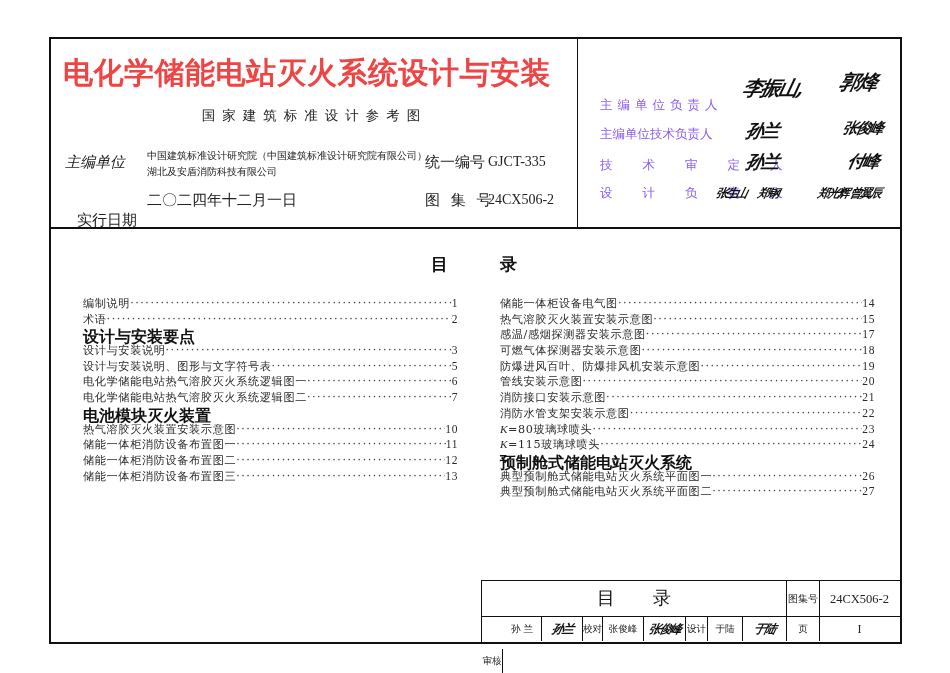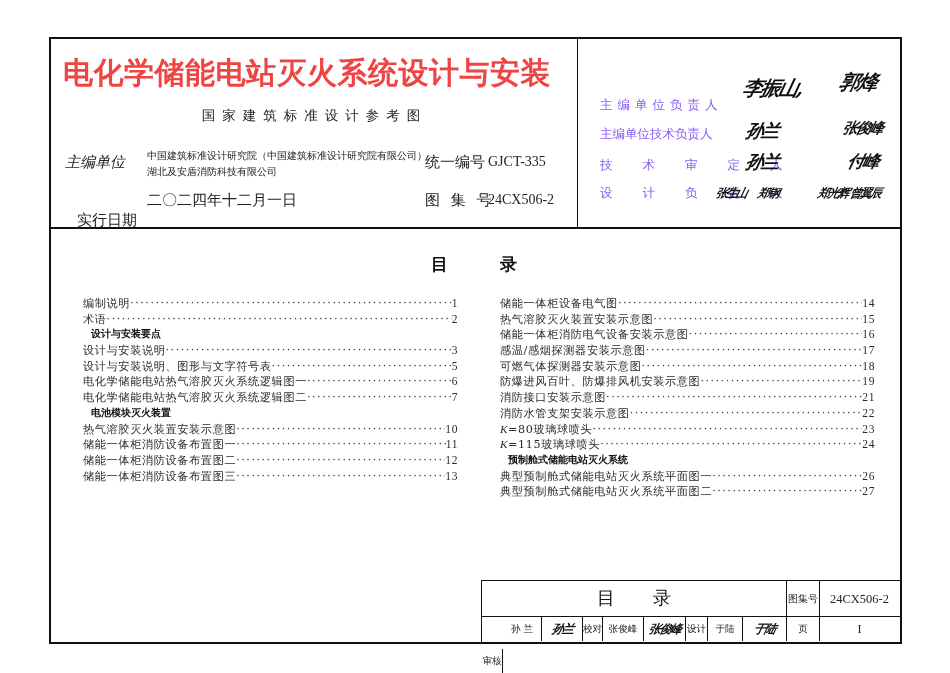--- a/index.html
+++ b/index.html
@@ -26,21 +26,21 @@
   .toc-heading { position: absolute; left: 380px; top: 214px; font-family: "DejaVu Sans", sans-serif; font-size: 17px; font-weight: bold; letter-spacing: 52px; color: #111; }
 
   .toc-col { position: absolute; top: 257px; width: 375px; }
   .toc-col.left { left: 32px; }
   .toc-col.right { left: 449px; }
   .toc-item { display: flex; align-items: baseline; height: 15.7px; font-size: 11.2px; color: #2a2a2a; letter-spacing: 0.6px; white-space: nowrap; overflow: hidden; }
   .toc-item .t { flex: 0 0 auto; }
   .toc-item .d { flex: 1 1 auto; overflow: hidden; color: #444; letter-spacing: 1.5px; }
   .toc-item .d::before { content: "································································································"; }
   .toc-item .p { flex: 0 0 auto; font-family: "Liberation Serif", serif; font-size: 11.5px; }
-  .toc-section { height: 15.7px; font-family: "DejaVu Sans", sans-serif; font-weight: bold; font-size: 10px; color: #111; white-space: nowrap; margin-left: 8px; }
+  .toc-section { height: 15.7px; font-family: "DejaVu Sans", sans-serif; font-weight: bold; font-size: 16px; color: #111; white-space: nowrap; }
 
   
   .tb { position: absolute; left: 430px; top: 541px; width: 419px; height: 62px; border-top: 1.5px solid #111; border-left: 1.5px solid #111; }
   .tb-top { position: absolute; left: 0; top: 0; width: 419px; height: 36px; border-bottom: 1.2px solid #111; }
   .tb-title { position: absolute; left: 0; top: 0; width: 305px; height: 36px; border-right: 1.2px solid #111; text-align: center; line-height: 34px; font-family: "DejaVu Sans", sans-serif; font-size: 18px; letter-spacing: 38px; padding-left: 38px; color: #111; }
   .tb-cell { position: absolute; top: 0; height: 36px; display: flex; align-items: center; justify-content: center; font-size: 10px; color: #222; }
   .tb-bottom { position: absolute; left: 0; top: 36px; width: 419px; height: 24px; }
   .tb-b { position: absolute; top: 0; height: 24px; border-right: 1.2px solid #111; display: flex; align-items: center; justify-content: center; font-size: 9.6px; color: #222; white-space: nowrap; }
   .tb-sig { font-family: "DejaVu Serif", serif; font-style: italic; font-weight: bold; font-size: 12px; letter-spacing: -1.5px; color: #111; transform: skewX(-12deg); }
 </style>
@@ -157,38 +157,38 @@
         <span class="t">储能一体柜设备电气图</span>
         <span class="d"></span>
         <span class="p">14</span>
       </div>
       <div class="toc-item">
         <span class="t">热气溶胶灭火装置安装示意图</span>
         <span class="d"></span>
         <span class="p">15</span>
       </div>
       <div class="toc-item">
-        <span class="t">储能一体柜消防电气设备安装示意图</span>
-        <span class="d"></span>
-        <span class="p">16</span>
-      </div>
-      <div class="toc-item">
         <span class="t">感温/感烟探测器安装示意图</span>
         <span class="d"></span>
         <span class="p">17</span>
       </div>
       <div class="toc-item">
         <span class="t">可燃气体探测器安装示意图</span>
         <span class="d"></span>
         <span class="p">18</span>
       </div>
       <div class="toc-item">
         <span class="t">防爆进风百叶、防爆排风机安装示意图</span>
         <span class="d"></span>
         <span class="p">19</span>
+      </div>
+      <div class="toc-item">
+        <span class="t">管线安装示意图</span>
+        <span class="d"></span>
+        <span class="p">20</span>
       </div>
       <div class="toc-item">
         <span class="t">消防接口安装示意图</span>
         <span class="d"></span>
         <span class="p">21</span>
       </div>
       <div class="toc-item">
         <span class="t">消防水管支架安装示意图</span>
         <span class="d"></span>
         <span class="p">22</span>

